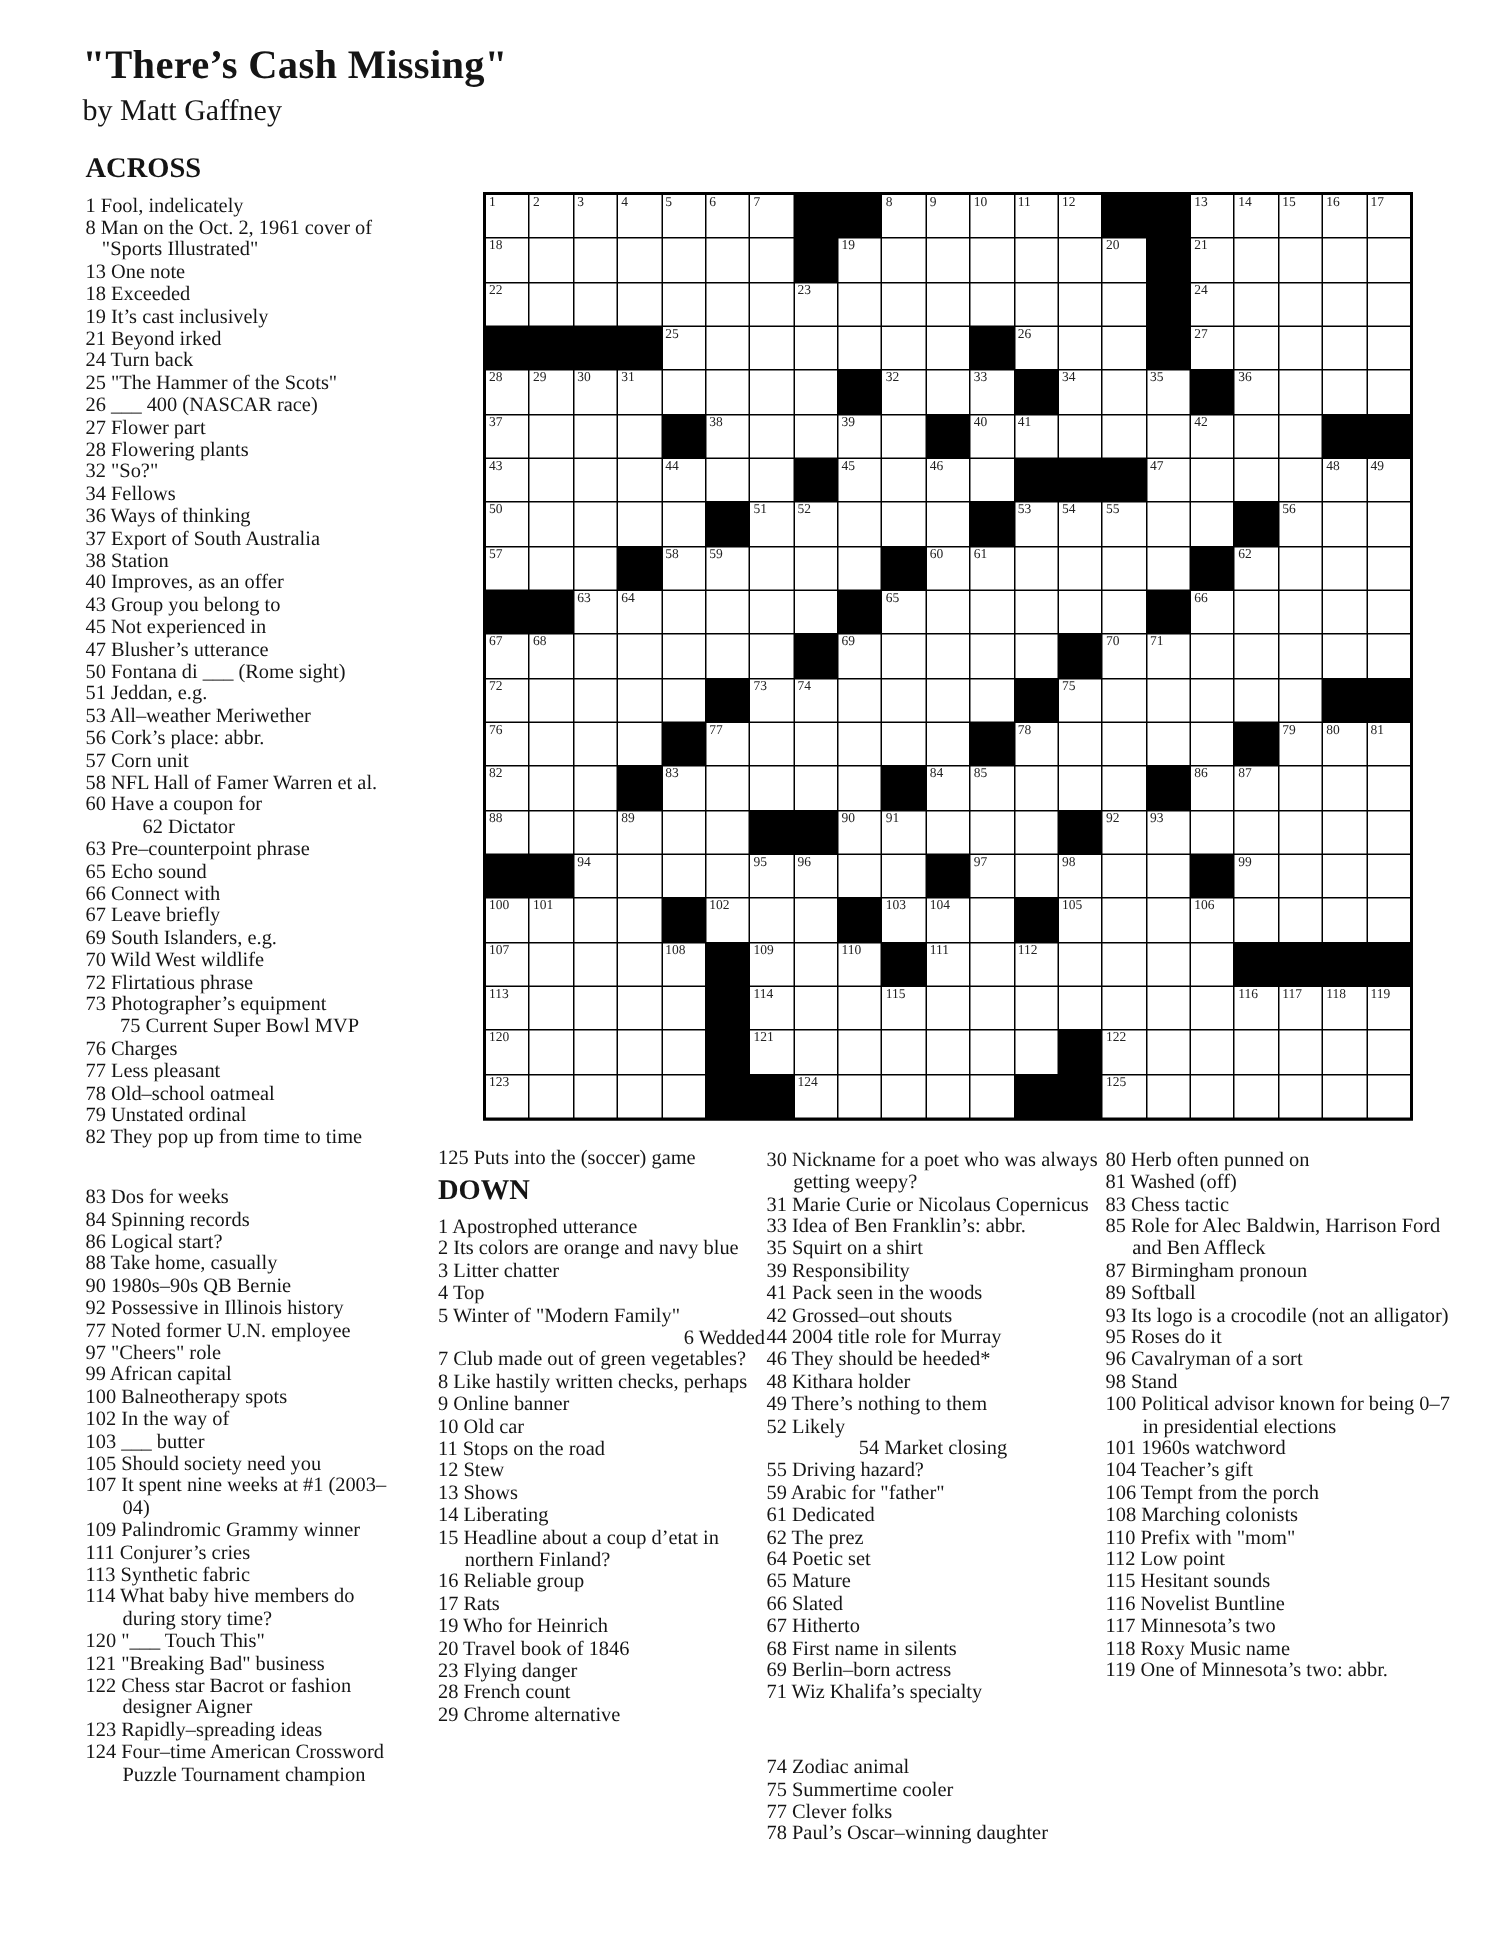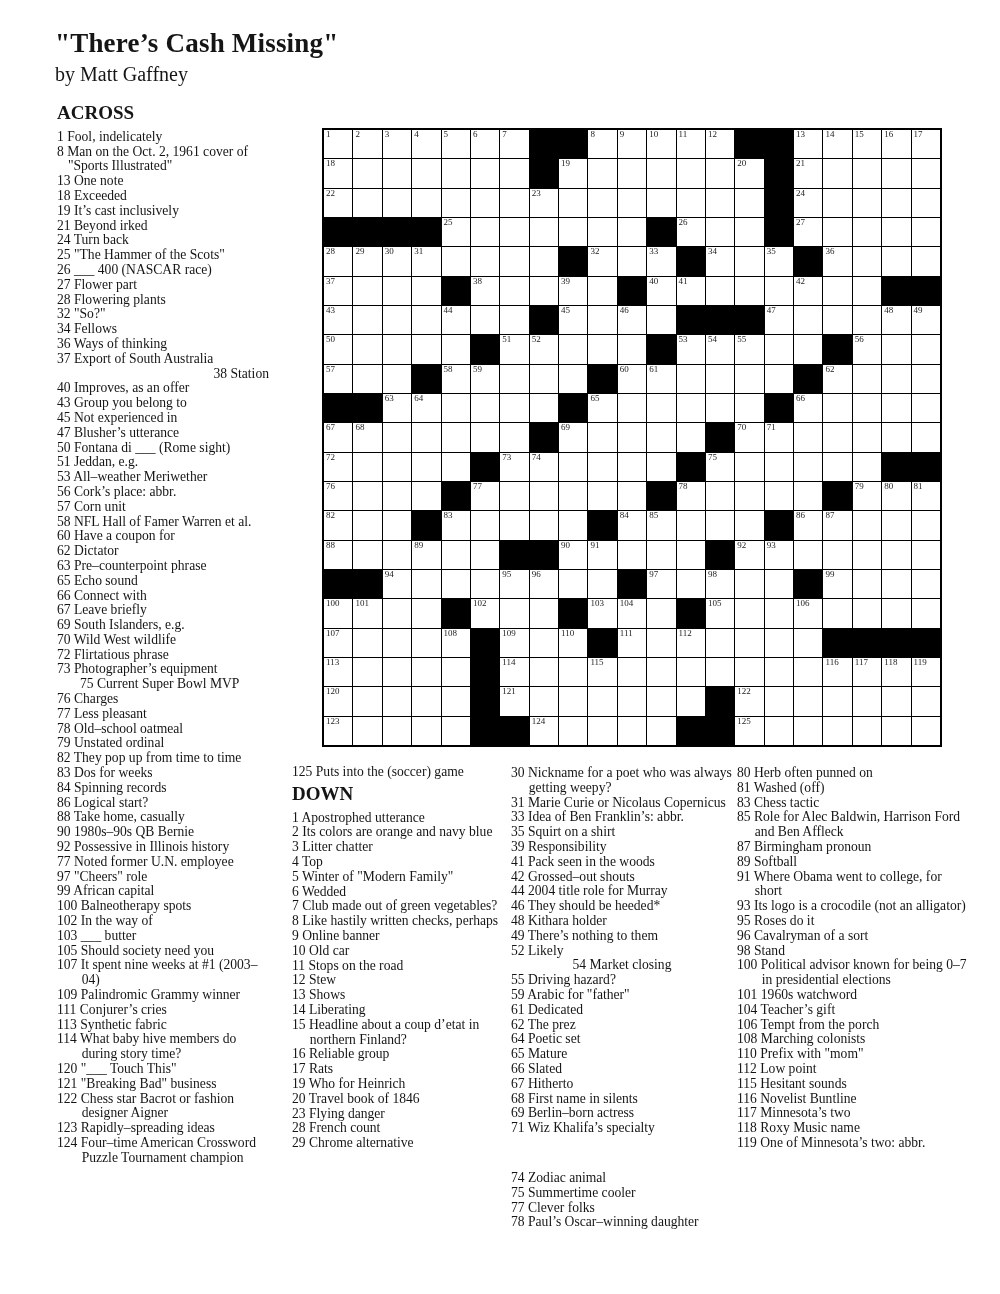--- a/index.html
+++ b/index.html
@@ -744,48 +744,48 @@
         <div class="clue" style="padding-left: 17.8px; text-indent: -17.8px;">21 Beyond irked</div>
         <div class="clue" style="padding-left: 17.8px; text-indent: -17.8px;">24 Turn back</div>
         <div class="clue" style="padding-left: 17.8px; text-indent: -17.8px;">25 "The Hammer of the Scots"</div>
         <div class="clue" style="padding-left: 17.8px; text-indent: -17.8px;">26 ___ 400 (NASCAR race)</div>
         <div class="clue" style="padding-left: 17.8px; text-indent: -17.8px;">27 Flower part</div>
         <div class="clue" style="padding-left: 17.8px; text-indent: -17.8px;">28 Flowering plants</div>
         <div class="clue" style="padding-left: 17.8px; text-indent: -17.8px;">32 "So?"</div>
         <div class="clue" style="padding-left: 17.8px; text-indent: -17.8px;">34 Fellows</div>
         <div class="clue" style="padding-left: 17.8px; text-indent: -17.8px;">36 Ways of thinking</div>
         <div class="clue" style="padding-left: 17.8px; text-indent: -17.8px;">37 Export of South Australia</div>
-        <div class="clue" style="padding-left: 17.8px; text-indent: -17.8px; text-align: right;">38 Station</div>
+        <div class="clue" style="padding-left: 17.8px; text-indent: -17.8px;">38 Station</div>
         <div class="clue" style="padding-left: 17.8px; text-indent: -17.8px;">40 Improves, as an offer</div>
         <div class="clue" style="padding-left: 17.8px; text-indent: -17.8px;">43 Group you belong to</div>
         <div class="clue" style="padding-left: 17.8px; text-indent: -17.8px;">45 Not experienced in</div>
         <div class="clue" style="padding-left: 17.8px; text-indent: -17.8px;">47 Blusher’s utterance</div>
         <div class="clue" style="padding-left: 17.8px; text-indent: -17.8px;">50 Fontana di ___ (Rome sight)</div>
         <div class="clue" style="padding-left: 17.8px; text-indent: -17.8px;">51 Jeddan, e.g.</div>
         <div class="clue" style="padding-left: 17.8px; text-indent: -17.8px;">53 All–weather Meriwether</div>
         <div class="clue" style="padding-left: 17.8px; text-indent: -17.8px;">56 Cork’s place: abbr.</div>
         <div class="clue" style="padding-left: 17.8px; text-indent: -17.8px;">57 Corn unit</div>
         <div class="clue" style="padding-left: 17.8px; text-indent: -17.8px;">58 NFL Hall of Famer Warren et al.</div>
         <div class="clue" style="padding-left: 17.8px; text-indent: -17.8px;">60 Have a coupon for</div>
-        <div class="clue" style="padding-left: 17.8px; text-indent: -17.8px;">62 Dictator</div>
+        <div class="clue" style="padding-left: 17.8px; text-indent: -17.8px; margin-left: 38px;">62 Dictator</div>
         <div class="clue" style="padding-left: 17.8px; text-indent: -17.8px;">63 Pre–counterpoint phrase</div>
         <div class="clue" style="padding-left: 17.8px; text-indent: -17.8px;">65 Echo sound</div>
         <div class="clue" style="padding-left: 17.8px; text-indent: -17.8px;">66 Connect with</div>
         <div class="clue" style="padding-left: 17.8px; text-indent: -17.8px;">67 Leave briefly</div>
         <div class="clue" style="padding-left: 17.8px; text-indent: -17.8px;">69 South Islanders, e.g.</div>
         <div class="clue" style="padding-left: 17.8px; text-indent: -17.8px;">70 Wild West wildlife</div>
         <div class="clue" style="padding-left: 17.8px; text-indent: -17.8px;">72 Flirtatious phrase</div>
         <div class="clue" style="padding-left: 17.8px; text-indent: -17.8px;">73 Photographer’s equipment</div>
         <div class="clue" style="padding-left: 17.8px; text-indent: -17.8px; margin-left: 23px;">75 Current Super Bowl MVP</div>
         <div class="clue" style="padding-left: 17.8px; text-indent: -17.8px;">76 Charges</div>
         <div class="clue" style="padding-left: 17.8px; text-indent: -17.8px;">77 Less pleasant</div>
         <div class="clue" style="padding-left: 17.8px; text-indent: -17.8px;">78 Old–school oatmeal</div>
         <div class="clue" style="padding-left: 17.8px; text-indent: -17.8px;">79 Unstated ordinal</div>
         <div class="clue" style="padding-left: 17.8px; text-indent: -17.8px;">82 They pop up from time to time</div>
-        <div class="clue" style="padding-left: 17.8px; text-indent: -17.8px;">83 Dos for weeks</div>
+        <div class="clue" style="padding-left: 17.8px; text-indent: -17.8px; margin-top: 25px;">83 Dos for weeks</div>
         <div class="clue" style="padding-left: 17.8px; text-indent: -17.8px;">84 Spinning records</div>
         <div class="clue" style="padding-left: 17.8px; text-indent: -17.8px;">86 Logical start?</div>
         <div class="clue" style="padding-left: 17.8px; text-indent: -17.8px;">88 Take home, casually</div>
         <div class="clue" style="padding-left: 17.8px; text-indent: -17.8px;">90 1980s–90s QB Bernie</div>
         <div class="clue" style="padding-left: 17.8px; text-indent: -17.8px;">92 Possessive in Illinois history</div>
         <div class="clue" style="padding-left: 17.8px; text-indent: -17.8px;">77 Noted former U.N. employee</div>
         <div class="clue" style="padding-left: 17.8px; text-indent: -17.8px;">97 "Cheers" role</div>
         <div class="clue" style="padding-left: 17.8px; text-indent: -17.8px;">99 African capital</div>
         <div class="clue" style="padding-left: 24.7px; text-indent: -24.7px;">100 Balneotherapy spots</div>
         <div class="clue" style="padding-left: 24.7px; text-indent: -24.7px;">102 In the way of</div>
@@ -808,21 +808,21 @@
     <div id="across-overflow">
         <div class="clue" style="padding-left: 24.7px; text-indent: -24.7px;">125 Puts into the (soccer) game</div>
       </div>
     <div class="sec-header">DOWN</div>
     <div id="down-col1">
         <div class="clue" style="padding-left: 10.9px; text-indent: -10.9px;">1 Apostrophed utterance</div>
         <div class="clue" style="padding-left: 10.9px; text-indent: -10.9px;">2 Its colors are orange and navy blue</div>
         <div class="clue" style="padding-left: 10.9px; text-indent: -10.9px;">3 Litter chatter</div>
         <div class="clue" style="padding-left: 10.9px; text-indent: -10.9px;">4 Top</div>
         <div class="clue" style="padding-left: 10.9px; text-indent: -10.9px;">5 Winter of "Modern Family"</div>
-        <div class="clue" style="padding-left: 10.9px; text-indent: -10.9px;">6 Wedded</div>
+        <div class="clue" style="padding-left: 10.9px; text-indent: -10.9px; text-align: right;">6 Wedded</div>
         <div class="clue" style="padding-left: 10.9px; text-indent: -10.9px;">7 Club made out of green vegetables?</div>
         <div class="clue" style="padding-left: 10.9px; text-indent: -10.9px;">8 Like hastily written checks, perhaps</div>
         <div class="clue" style="padding-left: 10.9px; text-indent: -10.9px;">9 Online banner</div>
         <div class="clue" style="padding-left: 17.8px; text-indent: -17.8px;">10 Old car</div>
         <div class="clue" style="padding-left: 17.8px; text-indent: -17.8px;">11 Stops on the road</div>
         <div class="clue" style="padding-left: 17.8px; text-indent: -17.8px;">12 Stew</div>
         <div class="clue" style="padding-left: 17.8px; text-indent: -17.8px;">13 Shows</div>
         <div class="clue" style="padding-left: 17.8px; text-indent: -17.8px;">14 Liberating</div>
         <div class="clue" style="padding-left: 17.8px; text-indent: -17.8px;">15 Headline about a coup d’etat in northern Finland?</div>
         <div class="clue" style="padding-left: 17.8px; text-indent: -17.8px;">16 Reliable group</div>
@@ -869,21 +869,20 @@
   </div>
 
   <div class="col" id="col4">
     <div id="down-col3">
         <div class="clue" style="padding-left: 17.8px; text-indent: -17.8px;">80 Herb often punned on</div>
         <div class="clue" style="padding-left: 17.8px; text-indent: -17.8px;">81 Washed (off)</div>
         <div class="clue" style="padding-left: 17.8px; text-indent: -17.8px;">83 Chess tactic</div>
         <div class="clue" style="padding-left: 17.8px; text-indent: -17.8px;">85 Role for Alec Baldwin, Harrison Ford and Ben Affleck</div>
         <div class="clue" style="padding-left: 17.8px; text-indent: -17.8px;">87 Birmingham pronoun</div>
         <div class="clue" style="padding-left: 17.8px; text-indent: -17.8px;">89 Softball</div>
-        <div class="clue" style="padding-left: 17.8px; text-indent: -17.8px;">91 Where Obama went to college, for short</div>
         <div class="clue" style="padding-left: 17.8px; text-indent: -17.8px;">93 Its logo is a crocodile (not an alligator)</div>
         <div class="clue" style="padding-left: 17.8px; text-indent: -17.8px;">95 Roses do it</div>
         <div class="clue" style="padding-left: 17.8px; text-indent: -17.8px;">96 Cavalryman of a sort</div>
         <div class="clue" style="padding-left: 17.8px; text-indent: -17.8px;">98 Stand</div>
         <div class="clue" style="padding-left: 24.7px; text-indent: -24.7px;">100 Political advisor known for being 0–7 in presidential elections</div>
         <div class="clue" style="padding-left: 24.7px; text-indent: -24.7px;">101 1960s watchword</div>
         <div class="clue" style="padding-left: 24.7px; text-indent: -24.7px;">104 Teacher’s gift</div>
         <div class="clue" style="padding-left: 24.7px; text-indent: -24.7px;">106 Tempt from the porch</div>
         <div class="clue" style="padding-left: 24.7px; text-indent: -24.7px;">108 Marching colonists</div>
         <div class="clue" style="padding-left: 24.7px; text-indent: -24.7px;">110 Prefix with "mom"</div>

